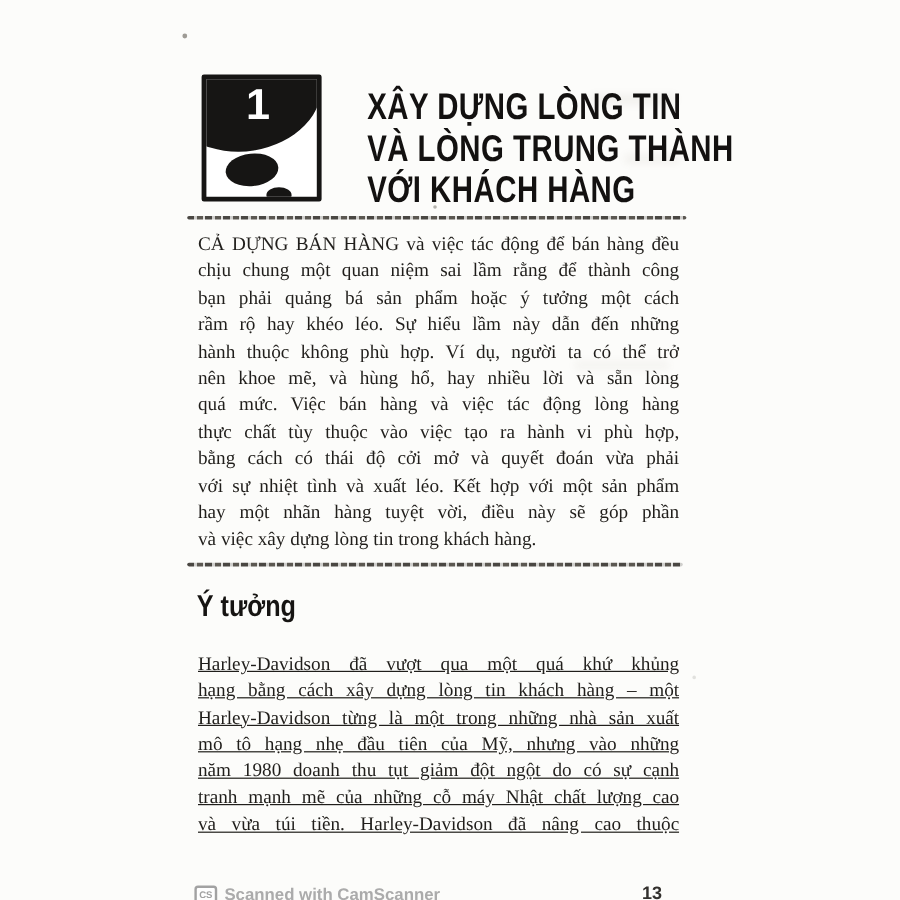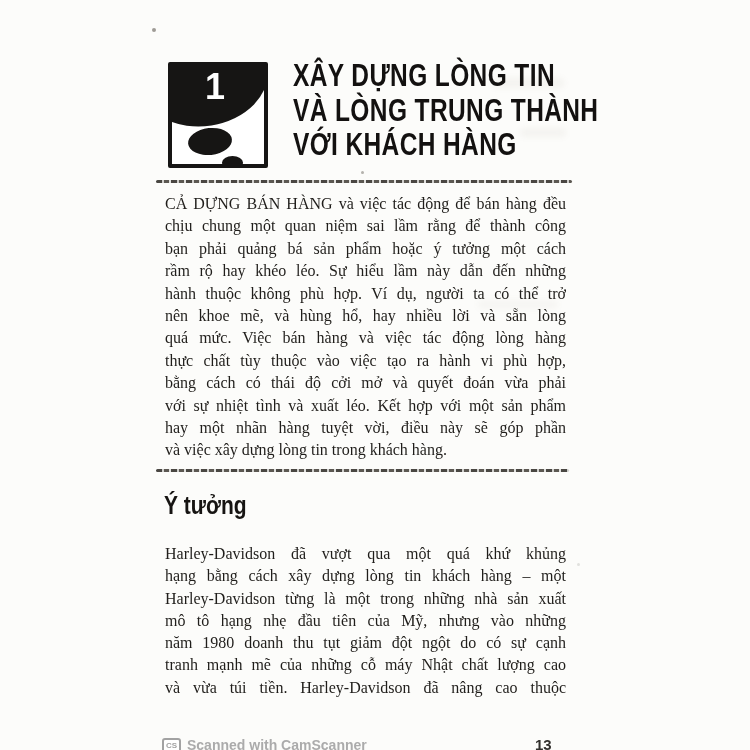--- a/index.html
+++ b/index.html
@@ -33,21 +33,21 @@
   .blob-big{left:-32px;top:-36px;width:128px;height:96px;transform:rotate(-9deg);}
   .blob-mid{left:16px;top:62px;width:44px;height:27px;transform:rotate(-6deg);}
   .blob-small{left:50px;top:90px;width:21px;height:13px;}
   .chapter-num{
     position:absolute;left:33px;top:3px;
     font-family:"Liberation Sans",sans-serif;font-weight:800;
     font-size:36px;line-height:36px;color:#ffffff;
   }
 
   
-  .title{position:absolute;left:290px;top:56px;margin:3px;}
+  .title{position:absolute;left:290px;top:56px;margin:16px;}
   .t-line{
     display:block;white-space:nowrap;
     font-family:"Liberation Sans",sans-serif;
     font-weight:800;font-size:31px;line-height:34.5px;
     letter-spacing:.5px;color:#131110;
     transform:scaleX(.79);transform-origin:0 50%;
   }
 
   
   .rule{
@@ -65,21 +65,21 @@
   
   .para{position:absolute;left:165px;width:401px;}
   .para-1{top:193px;}
   .para-2{top:543px;}
   .bl{
     height:22.4px;line-height:22.4px;overflow:hidden;
     font-size:16px;color:#201e1b;
     text-align:justify;text-align-last:justify;
     white-space:normal;
   }
-  .para-2 .bl{height:22.3px;line-height:22.3px;}
+  .para-2 .bl{height:22.3px;line-height:22.3px;text-decoration:underline;}
   .bl.para-end{text-align-last:left;}
 
   
   .idea-heading{
     position:absolute;left:164px;top:492px;margin:0;
     font-family:"Liberation Sans",sans-serif;
     font-weight:800;font-size:25px;line-height:26px;color:#161412;
     transform:scaleX(.84);transform-origin:0 50%;white-space:nowrap;
   }
 

